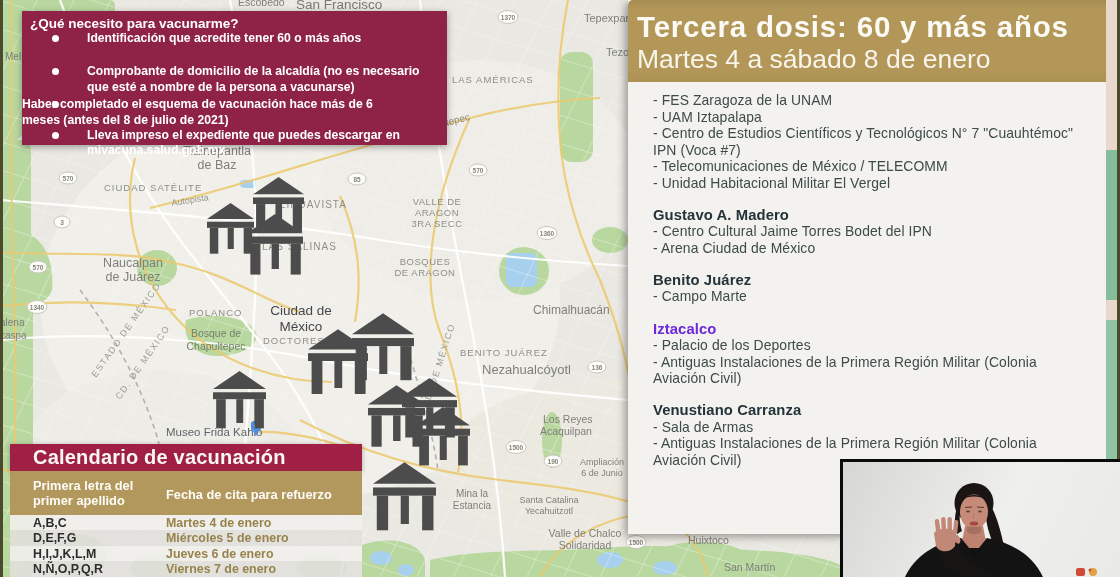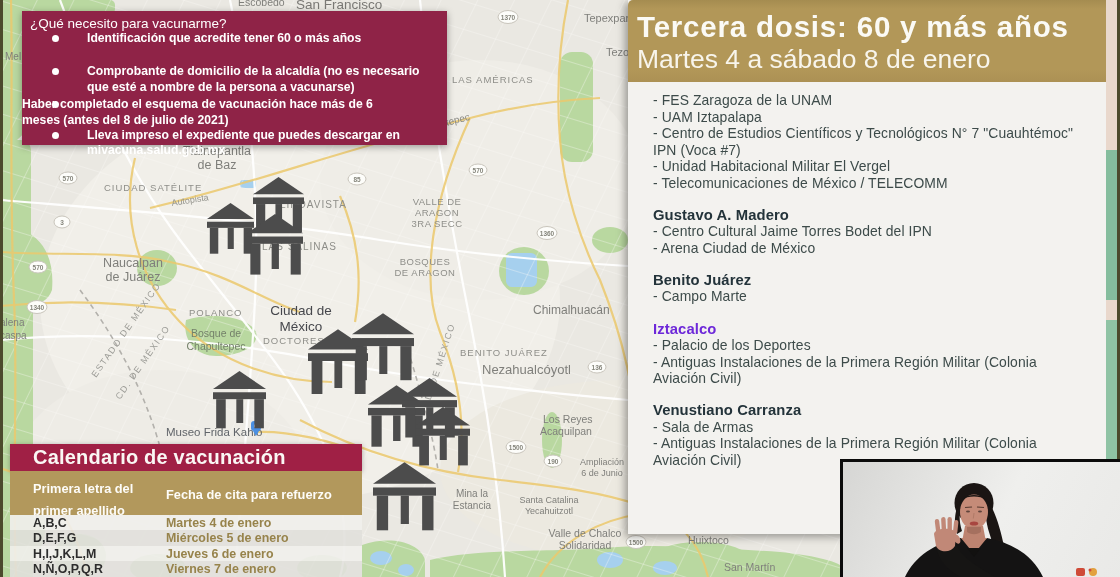--- a/index.html
+++ b/index.html
@@ -227,53 +227,53 @@
 <div class="abs" style="left:628px;top:0;width:478px;height:82px;background:linear-gradient(180deg,#a58c50 0,#b29758 9px,#b29758 70px,#ac9154 100%);border-radius:5px 0 0 0"></div>
 
 <div class="abs" style="left:637px;top:10px;width:480px;color:#fbfaf5;font-weight:bold;font-size:29.5px;letter-spacing:0.8px">Tercera dosis: 60 y más años</div>
 
 <div class="abs" style="left:637px;top:44px;width:480px;color:#f8f5ec;font-size:26.5px">Martes 4 a sábado 8 de enero</div>
 
 <div class="abs" style="left:653px;top:92px;width:460px;font-size:13.9px;line-height:16.55px;color:#3d4b4a;letter-spacing:0.1px">
 <div>- FES Zaragoza de la UNAM</div>
 <div>- UAM Iztapalapa</div>
 <div>- Centro de Estudios Científicos y Tecnológicos N° 7 "Cuauhtémoc"<br>IPN (Voca #7)</div>
+<div>- Telecomunicaciones de México / TELECOMM</div>
 <div>- Unidad Habitacional Militar El Vergel</div>
-<div>- Telecomunicaciones de México / TELECOMM</div>
 <div style="font-weight:bold;color:#23333a;margin-top:15.5px;font-size:14.8px">Gustavo A. Madero</div>
 <div>- Centro Cultural Jaime Torres Bodet del IPN</div>
 <div>- Arena Ciudad de México</div>
 <div style="font-weight:bold;color:#23333a;margin-top:15.5px;font-size:14.8px">Benito Juárez</div>
 <div>- Campo Marte</div>
 <div style="font-weight:bold;color:#6d28d9;margin-top:15.5px;font-size:14.8px">Iztacalco</div>
 <div>- Palacio de los Deportes</div>
 <div>- Antiguas Instalaciones de la Primera Región Militar (Colonia<br>Aviación Civil)</div>
 <div style="font-weight:bold;color:#23333a;margin-top:15.5px;font-size:14.8px">Venustiano Carranza</div>
 <div>- Sala de Armas</div>
 <div>- Antiguas Instalaciones de la Primera Región Militar (Colonia<br>Aviación Civil)</div>
 </div>
 
 <div class="abs" style="left:22px;top:11px;width:425px;height:134px;background:#8f2347;box-shadow:0 2px 7px rgba(0,0,0,0.35)"></div>
 
-<div class="abs" style="left:30px;top:16px;color:#fff;font-weight:normal;font-size:13.5px">¿Qué necesito para vacunarme?</div>
+<div class="abs" style="left:30px;top:16px;color:#fff;font-weight:bold;font-size:13.5px">¿Qué necesito para vacunarme?</div>
 
 <div class="abs" style="left:22px;top:31px;width:420px;color:#fff;font-weight:bold;font-size:12.2px;line-height:15.3px">
 <div style="position:relative;padding-left:65px;margin-bottom:18px;white-space:nowrap"><span style="position:absolute;left:30px;top:4px;width:7px;height:7px;border-radius:50%;background:#fff"></span>Identificación que acredite tener 60 o más años</div>
 <div style="position:relative;padding-left:65px;margin-bottom:2.5px;white-space:nowrap"><span style="position:absolute;left:30px;top:4px;width:7px;height:7px;border-radius:50%;background:#fff"></span>Comprobante de domicilio de la alcaldía (no es necesario<br>que esté a nombre de la persona a vacunarse)</div>
 <div style="position:relative;margin-bottom:0;white-space:nowrap"><span style="position:absolute;left:30px;top:4px;width:7px;height:7px;border-radius:50%;background:#fff"></span>Haber completado el esquema de vacunación hace más de 6<br>meses (antes del 8 de julio de 2021)</div>
 <div style="position:relative;padding-left:65px;white-space:nowrap"><span style="position:absolute;left:30px;top:4px;width:7px;height:7px;border-radius:50%;background:#fff"></span>Lleva impreso el expediente que puedes descargar en<br>mivacuna.salud.gob.mx</div>
 </div>
 
 <div class="abs" style="left:10px;top:444px;width:352px;height:27px;background:#a02045;box-shadow:0 1px 5px rgba(0,0,0,0.3)"></div>
 
 <div class="abs" style="left:33px;top:446px;color:#faf7f4;font-weight:bold;font-size:20px;letter-spacing:0.2px">Calendario de vacunación</div>
 
 <div class="abs" style="left:10px;top:471px;width:352px;height:44px;background:#b2985c"></div>
 
-<div class="abs" style="left:33px;top:478px;color:#fdfcf8;font-weight:bold;font-size:12.8px;line-height:22px">Primera letra del<br>primer apellido</div>
+<div class="abs" style="left:33px;top:478px;color:#fdfcf8;font-weight:bold;font-size:12.8px;line-height:15px">Primera letra del<br>primer apellido</div>
 <div class="abs" style="left:166px;top:487px;color:#fdfcf8;font-weight:bold;font-size:12.8px">Fecha de cita para refuerzo</div>
 
 <div class="abs" style="left:10px;top:515px;width:352px;height:62px;font-size:12.4px;font-weight:bold">
 <div style="height:15.4px;background:rgba(240,239,236,0.92);position:relative">
         <span style="position:absolute;left:23px;top:1px;color:#2d2d2d">A,B,C</span>
         <span style="position:absolute;left:156px;top:1px;color:#97834b">Martes 4 de enero</span>
       </div>
 <div style="height:15.4px;background:rgba(225,224,220,0.9);position:relative">
         <span style="position:absolute;left:23px;top:1px;color:#2d2d2d">D,E,F,G</span>
         <span style="position:absolute;left:156px;top:1px;color:#97834b">Miércoles 5 de enero</span>

